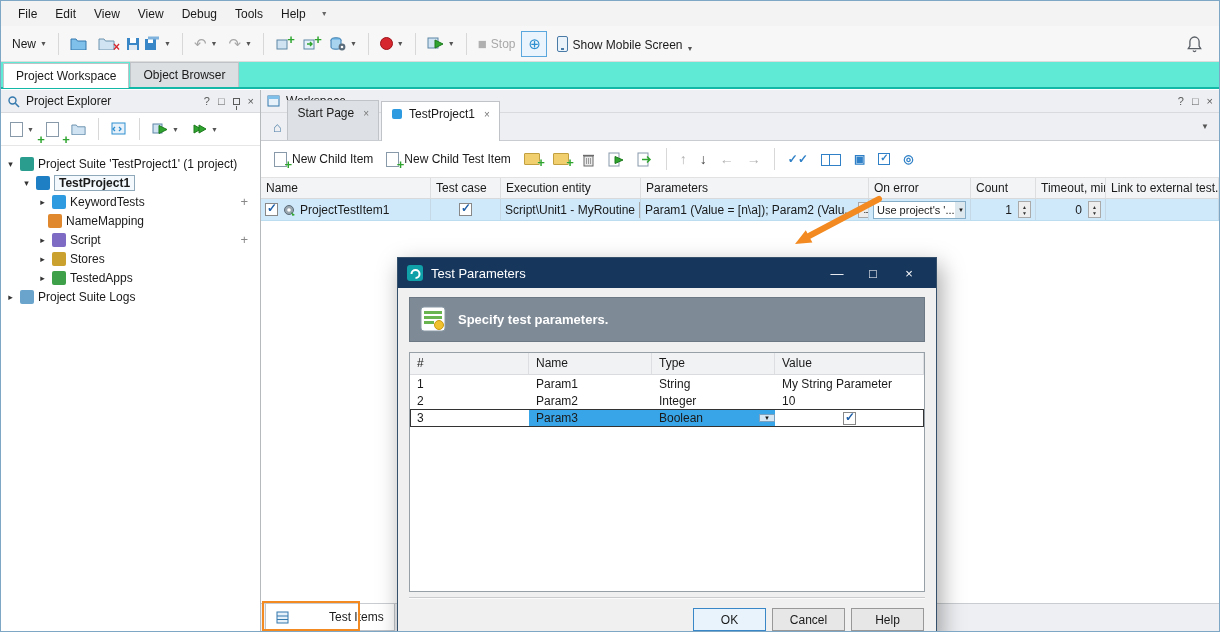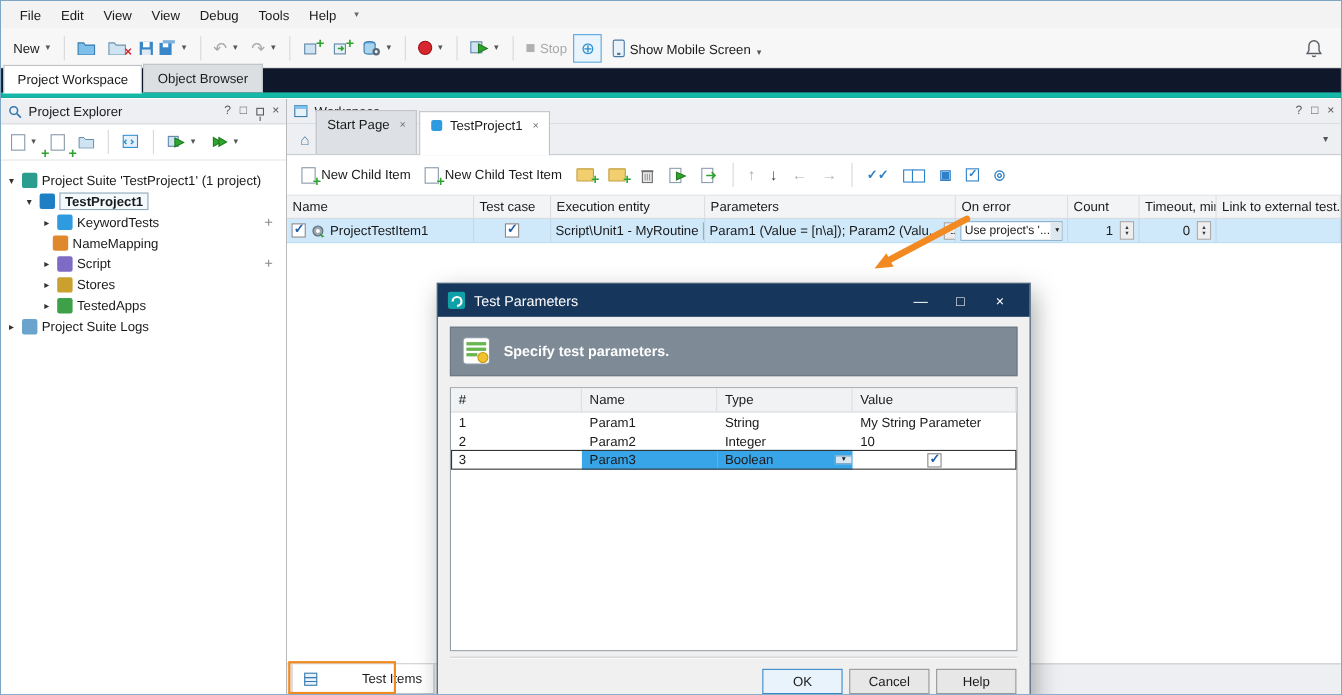--- a/index.html
+++ b/index.html
@@ -18,21 +18,21 @@
   .chev { font-size:7px; color:#555; }
   .disabled { color:#a8a8a8; }
   .icn { display:inline-flex; align-items:center; justify-content:center; }
   .rec-circle { width:13px; height:13px; border-radius:50%; background:#d6262e; border:1px solid #9e1118; }
   .toggle-on { width:26px; height:26px; border:1px solid #5aa7dd; background:#e9f4fc; display:flex; align-items:center; justify-content:center; color:#2e8fd0; font-size:15px; }
   .phone { width:11px; height:16px; border:1px solid #4a7ba6; border-radius:2px; background:#eaf3fa; position:relative; }
   .phone::after { content:""; position:absolute; left:3px; bottom:1px; width:3px; height:2px; background:#4a7ba6; }
   .bell { margin-left:auto; margin-right:10px; }
 
   
-  .doc-tabs { height:27px; background:#0f172a; display:flex; align-items:flex-end; padding-left:2px; border-bottom:5px solid #14b8a6; }
+  .doc-tabs { height:27px; background:#5eead4; display:flex; padding-left:2px; border-bottom:2px solid #14b8a6; }
   .doc-tab { padding:5px 12px 6px; border:1px solid #bfc3c7; border-bottom:none; margin-right:1px; background:#dcdfe2; }
   .doc-tab.active { background:#fff; position:relative; top:1px; }
 
   .main { position:absolute; top:89px; left:0; right:0; bottom:0; display:flex; }
 
   
   .left-panel { width:260px; border-right:1px solid #b6babd; display:flex; flex-direction:column; background:#fff; flex:none; }
   .panel-hd { height:23px; background:#edeff2; border-bottom:1px solid #d8dadd; display:flex; align-items:center; gap:6px; padding:0 6px; flex:none; }
   .hd-ctl { display:flex; gap:8px; margin-left:auto; color:#5a5a5a; font-size:11px; align-items:center; }
   .pin { width:7px; height:7px; border:1px solid #5a5a5a; position:relative; }

